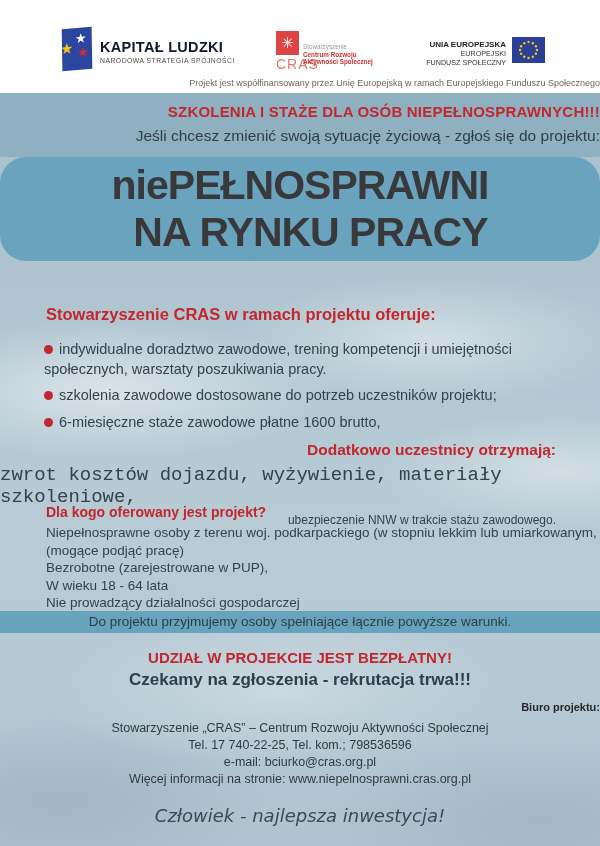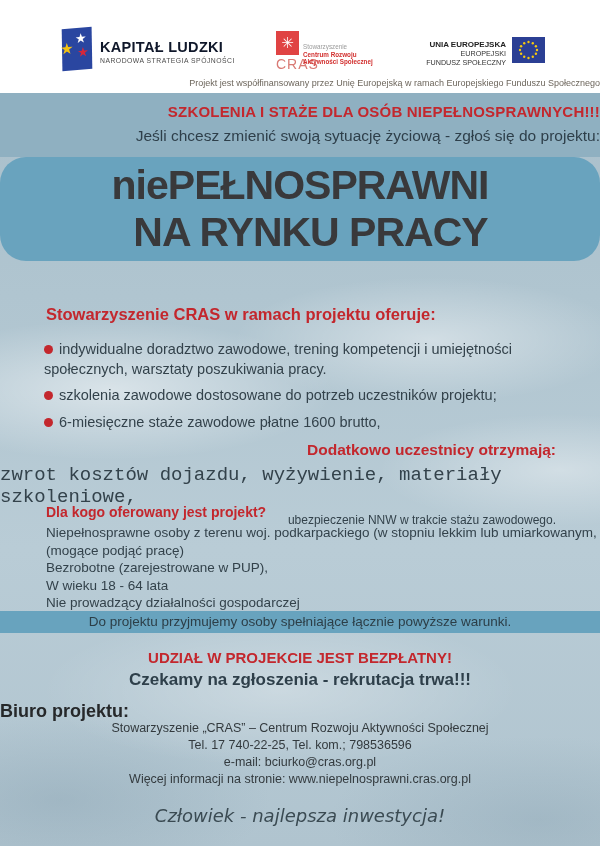--- a/index.html
+++ b/index.html
@@ -67,22 +67,22 @@
   .elig-lines{position:absolute;left:46px;top:263px;font-size:13.5px;line-height:17.5px;color:#33424b;}
   
   .cond-bar{height:22px;background:#68a3be;text-align:center;font-size:13.5px;
             line-height:22px;color:#2c3e47;}
   
   .footer{position:relative;height:213px;}
   .free-line{position:absolute;left:0;right:0;top:16px;text-align:center;
              font-size:15px;font-weight:bold;color:#c3272d;}
   .cta-line{position:absolute;left:0;right:0;top:37px;text-align:center;
             font-size:17px;font-weight:bold;color:#2e3f4a;}
-  .office-heading{position:absolute;left:0;right:0;top:68px;text-align:left;
-                  font-size:18px;font-weight:bold;color:#26282a;}
+  .office-heading{position:absolute;left:0;right:0;top:68px;text-align:right;
+                  font-size:11px;font-weight:bold;color:#26282a;}
   .office-lines{position:absolute;left:0;right:0;top:87px;text-align:center;
                 font-size:12.5px;line-height:17px;color:#333a3e;}
   .slogan{position:absolute;left:0;right:0;top:172px;text-align:center;
           font-size:18px;font-style:italic;color:#3a4a52;
           font-family:"DejaVu Sans","Liberation Sans",sans-serif;}
 </style>
 </head>
 <body>
 
 <div class="poster">

